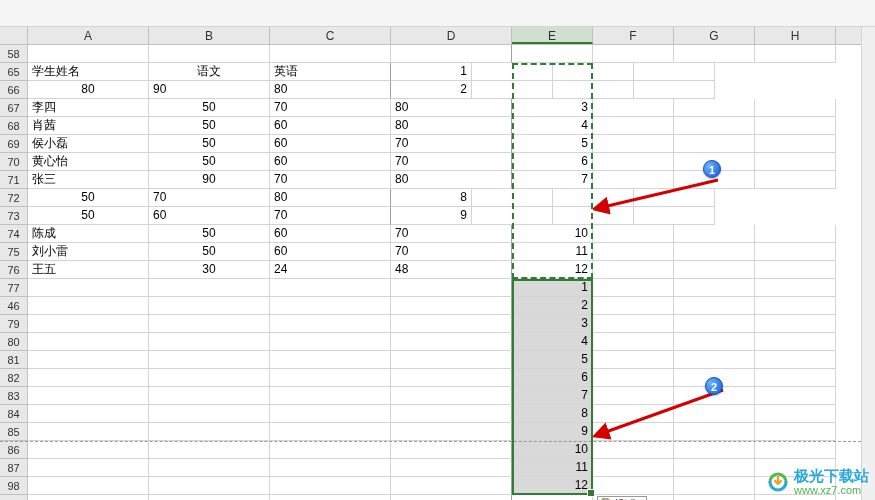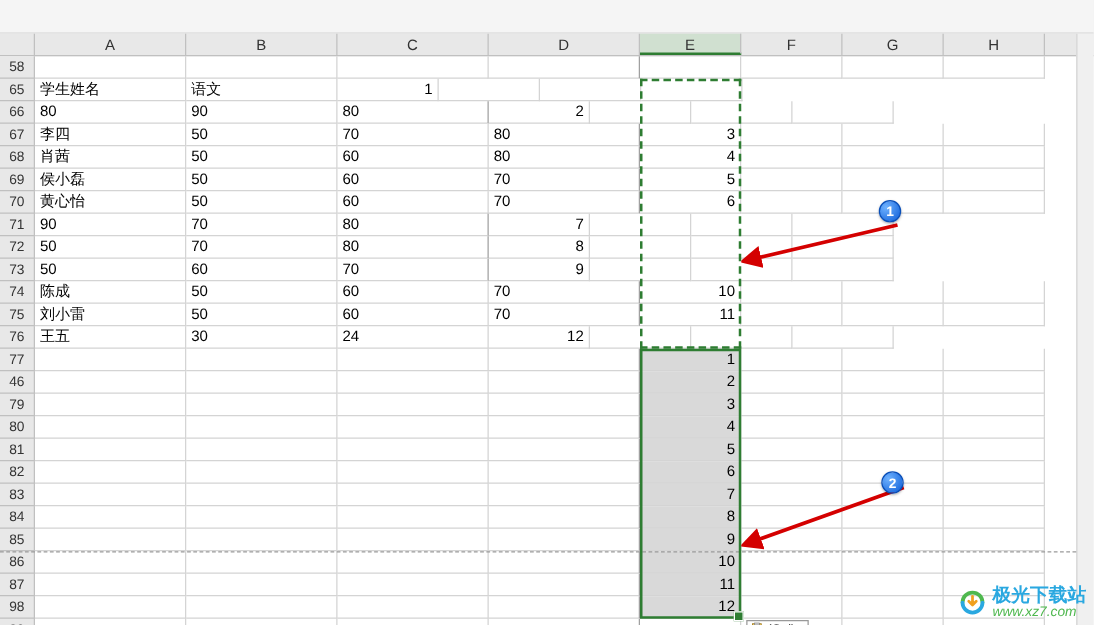--- a/index.html
+++ b/index.html
@@ -40,21 +40,21 @@
     border-bottom: 1px solid #c0c0c0;
   }
   .col-headers div {
     border-right: 1px solid #c0c0c0;
     text-align: center;
     line-height: 18px;
     font-size: 12px;
     color: #333;
   }
   .col-A { width: 121px; }
-  .col-B { width: 121px; }
+  .col-B { width: 121px; text-align: center; }
   .col-C { width: 121px; }
   .col-D { width: 121px; }
   .col-E { width: 81px; }
   .col-F { width: 81px; }
   .col-G { width: 81px; }
   .col-H { width: 81px; }
   .col-E.header { background: #d0e0d0; border-bottom: 2px solid #2e7d32; }
   .row-headers {
     position: absolute;
     left: 0; top: 18px; bottom: 0;
@@ -142,21 +142,20 @@
   }
   .watermark-text {
     font-size: 15px;
     font-weight: bold;
     color: #2aa8e0;
   }
   .watermark-url {
     font-size: 11px;
     color: #4fb84f;
     margin-top: -2px;
-    font-style: italic;
   }
   .paste-btn {
     position: absolute;
     z-index: 15;
     font-size: 10px;
     background: #fff;
     border: 1px solid #999;
     padding: 0 3px;
     display: flex;
     align-items: center;
@@ -235,20 +234,21 @@
         <div class="cell col-C" style="width: 121px;"></div>
         <div class="cell col-D  col-border-dark" style="width: 121px;"></div>
         <div class="cell col-E" style="width: 81px;"></div>
         <div class="cell col-F" style="width: 81px;"></div>
         <div class="cell col-G" style="width: 81px;"></div>
         <div class="cell col-H" style="width: 81px;"></div>
       </div>
       <div class="row">
         <div class="cell col-A" style="width: 121px;">学生姓名</div>
         <div class="cell col-B" style="width: 121px;">语文</div>
+        <div class="cell col-D  col-border-dark" style="width: 121px;">英语</div>
         <div class="cell col-E num" style="width: 81px;">1</div>
         <div class="cell col-F" style="width: 81px;"></div>
         <div class="cell col-G" style="width: 81px;"></div>
         <div class="cell col-H" style="width: 81px;"></div>
       </div>
       <div class="row">
         <div class="cell col-B" style="width: 121px;">80</div>
         <div class="cell col-C" style="width: 121px;">90</div>
         <div class="cell col-D  col-border-dark" style="width: 121px;">80</div>
         <div class="cell col-E num" style="width: 81px;">2</div>
@@ -290,20 +290,21 @@
         <div class="cell col-A" style="width: 121px;">黄心怡</div>
         <div class="cell col-B" style="width: 121px;">50</div>
         <div class="cell col-C" style="width: 121px;">60</div>
         <div class="cell col-D  col-border-dark" style="width: 121px;">70</div>
         <div class="cell col-E num" style="width: 81px;">6</div>
         <div class="cell col-F" style="width: 81px;"></div>
         <div class="cell col-G" style="width: 81px;"></div>
         <div class="cell col-H" style="width: 81px;"></div>
       </div>
       <div class="row">
+        <div class="cell col-A" style="width: 121px;">张三</div>
         <div class="cell col-B" style="width: 121px;">90</div>
         <div class="cell col-C" style="width: 121px;">70</div>
         <div class="cell col-D  col-border-dark" style="width: 121px;">80</div>
         <div class="cell col-E num" style="width: 81px;">7</div>
         <div class="cell col-F" style="width: 81px;"></div>
         <div class="cell col-G" style="width: 81px;"></div>
         <div class="cell col-H" style="width: 81px;"></div>
       </div>
       <div class="row">
         <div class="cell col-B" style="width: 121px;">50</div>
@@ -340,20 +341,21 @@
         <div class="cell col-D  col-border-dark" style="width: 121px;">70</div>
         <div class="cell col-E num" style="width: 81px;">11</div>
         <div class="cell col-F" style="width: 81px;"></div>
         <div class="cell col-G" style="width: 81px;"></div>
         <div class="cell col-H" style="width: 81px;"></div>
       </div>
       <div class="row">
         <div class="cell col-A" style="width: 121px;">王五</div>
         <div class="cell col-B" style="width: 121px;">30</div>
         <div class="cell col-C" style="width: 121px;">24</div>
+        <div class="cell col-D  col-border-dark" style="width: 121px;">48</div>
         <div class="cell col-E num" style="width: 81px;">12</div>
         <div class="cell col-F" style="width: 81px;"></div>
         <div class="cell col-G" style="width: 81px;"></div>
         <div class="cell col-H" style="width: 81px;"></div>
       </div>
       <div class="row">
         <div class="cell col-A" style="width: 121px;"></div>
         <div class="cell col-B" style="width: 121px;"></div>
         <div class="cell col-C" style="width: 121px;"></div>
         <div class="cell col-D  col-border-dark" style="width: 121px;"></div>

